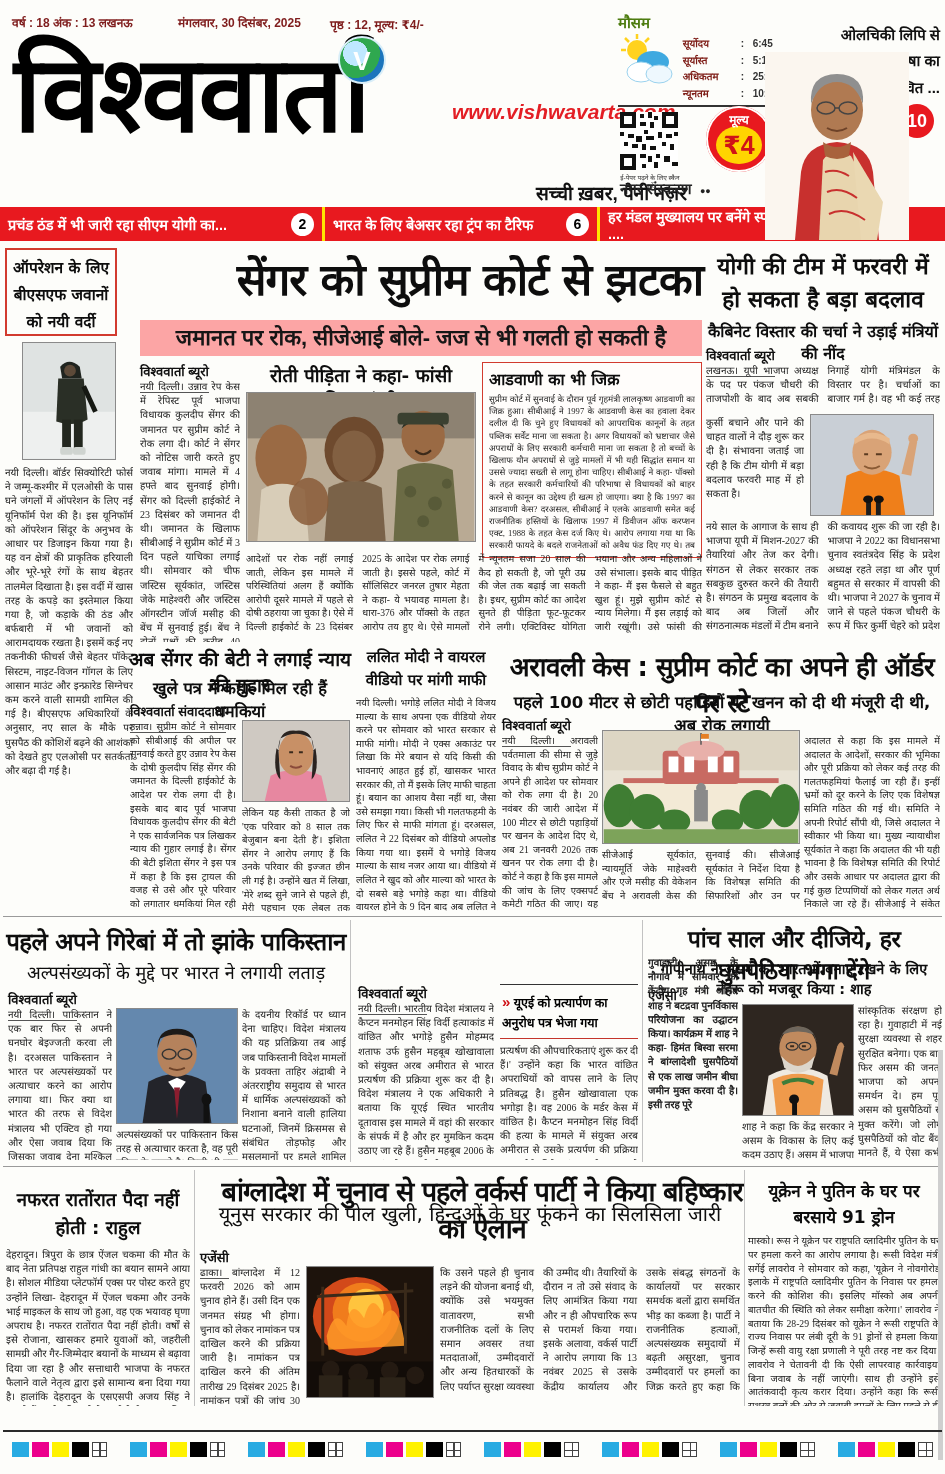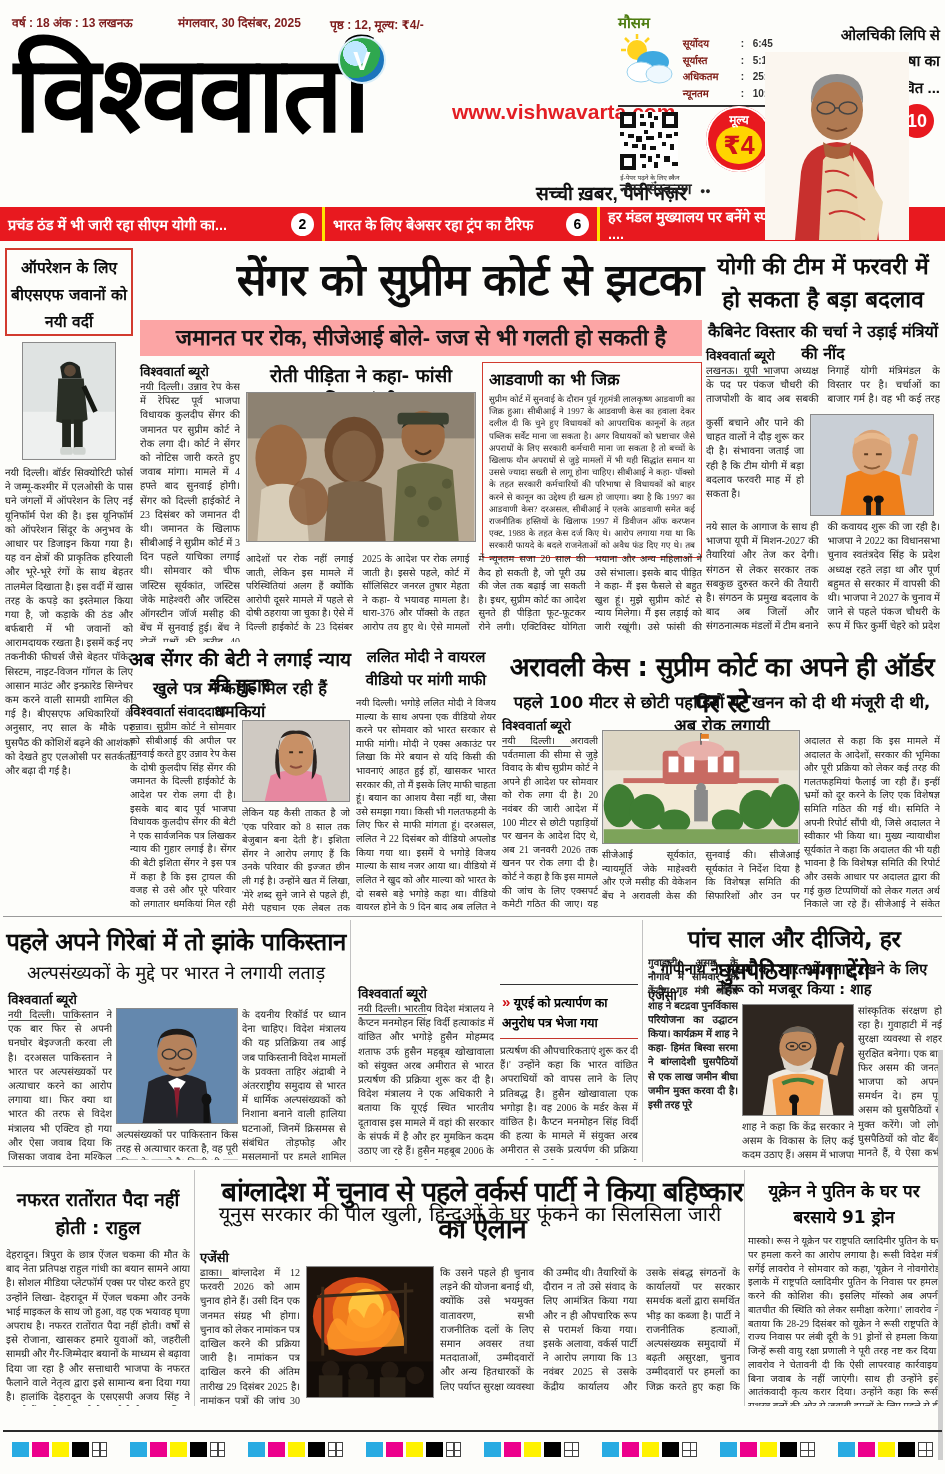--- a/index.html
+++ b/index.html
@@ -60,21 +60,21 @@
 <body>
 
 <div id="page">
 
   <div class="abs top-line maroon" style="left:12px;top:14px;">वर्ष : 18 अंक : 13 लखनऊ</div>
   <div class="abs top-line maroon" style="left:178px;top:14px;">मंगलवार, 30 दिसंबर, 2025</div>
   <div class="abs top-line maroon" style="left:330px;top:16px;">पृष्ठ : 12, मूल्य: ₹4/-</div>
 
   <div class="abs" id="masthead-title" style="left:14px;top:42px;width:600px;">विश्ववार्ता</div>
   <div class="abs" style="left:338px;top:36px;width:48px;height:48px;border-radius:50%;background:radial-gradient(circle at 35% 35%, #bfe8ff 0 30%, #2fa84f 31% 60%, #1c75bc 61% 100%);border:2px solid #d9eef8;text-align:center;color:#fff;font-weight:bold;font-size:26px;line-height:46px;">V</div>
-  <div class="abs" id="website" style="left:452px;top:100px;">www.vishwavarta.com</div>
+  <div class="abs" id="website" style="left:452px;top:100px;font-style:italic;">www.vishwavarta.com</div>
   <div class="abs" id="tagline" style="left:536px;top:180px;">सच्ची ख़बर, पैनी नज़र</div>
 
   <div class="abs" id="weather-box" style="left:618px;top:12px;">
     <div id="weather-title">मौसम</div>
     <div style="display:flex;gap:6px;justify-content:center;">
       <span>
         <svg width="58" height="58" viewBox="0 0 58 58">
           <circle cx="18" cy="18" r="10" fill="#ffd21e"></circle>
           <g stroke="#ffd21e" stroke-width="2.5">
               <line x1="18" y1="2" x2="18" y2="7"></line>
@@ -201,21 +201,21 @@
       <span style="flex:1;">भारत के लिए बेअसर रहा ट्रंप का टैरिफ</span>
         <span class="strip-num">6</span>
     </div>
     <div class="strip-div"></div>
     <div class="strip-item" style="width:230px;">
       <span style="flex:1;">हर मंडल मुख्यालय पर बनेंगे स्पोर्ट्स ....</span>
         <span class="strip-num">12</span>
     </div>
   </div>
 
-  <div class="abs box-red" style="left:5px;top:248px;width:128px;height:88px;padding:5px 3px;">
+  <div class="abs box-red" style="left:5px;top:248px;width:112px;height:88px;padding:5px 3px;">
     <div class="hl" style="font-size:15.5px;text-align:center;line-height:1.75;">ऑपरेशन के लिए बीएसएफ जवानों को नयी वर्दी</div>
   </div>
   <div class="abs photo" style="left:22px;top:342px;width:94px;height:118px;">
     <svg viewBox="0 0 94 118">
       <rect width="94" height="118" fill="#dfe3e2"></rect>
       <rect y="70" width="94" height="48" fill="#eef0ef"></rect>
       <path d="M38 24 Q47 14 58 24 L60 36 L40 36 Z" fill="#20241f"></path>
       <path d="M36 36 L62 36 L66 78 Q52 86 34 80 Z" fill="#2a2f26"></path>
       <rect x="40" y="78" width="9" height="30" fill="#23271f"></rect>
       <rect x="52" y="78" width="9" height="30" fill="#23271f"></rect>

